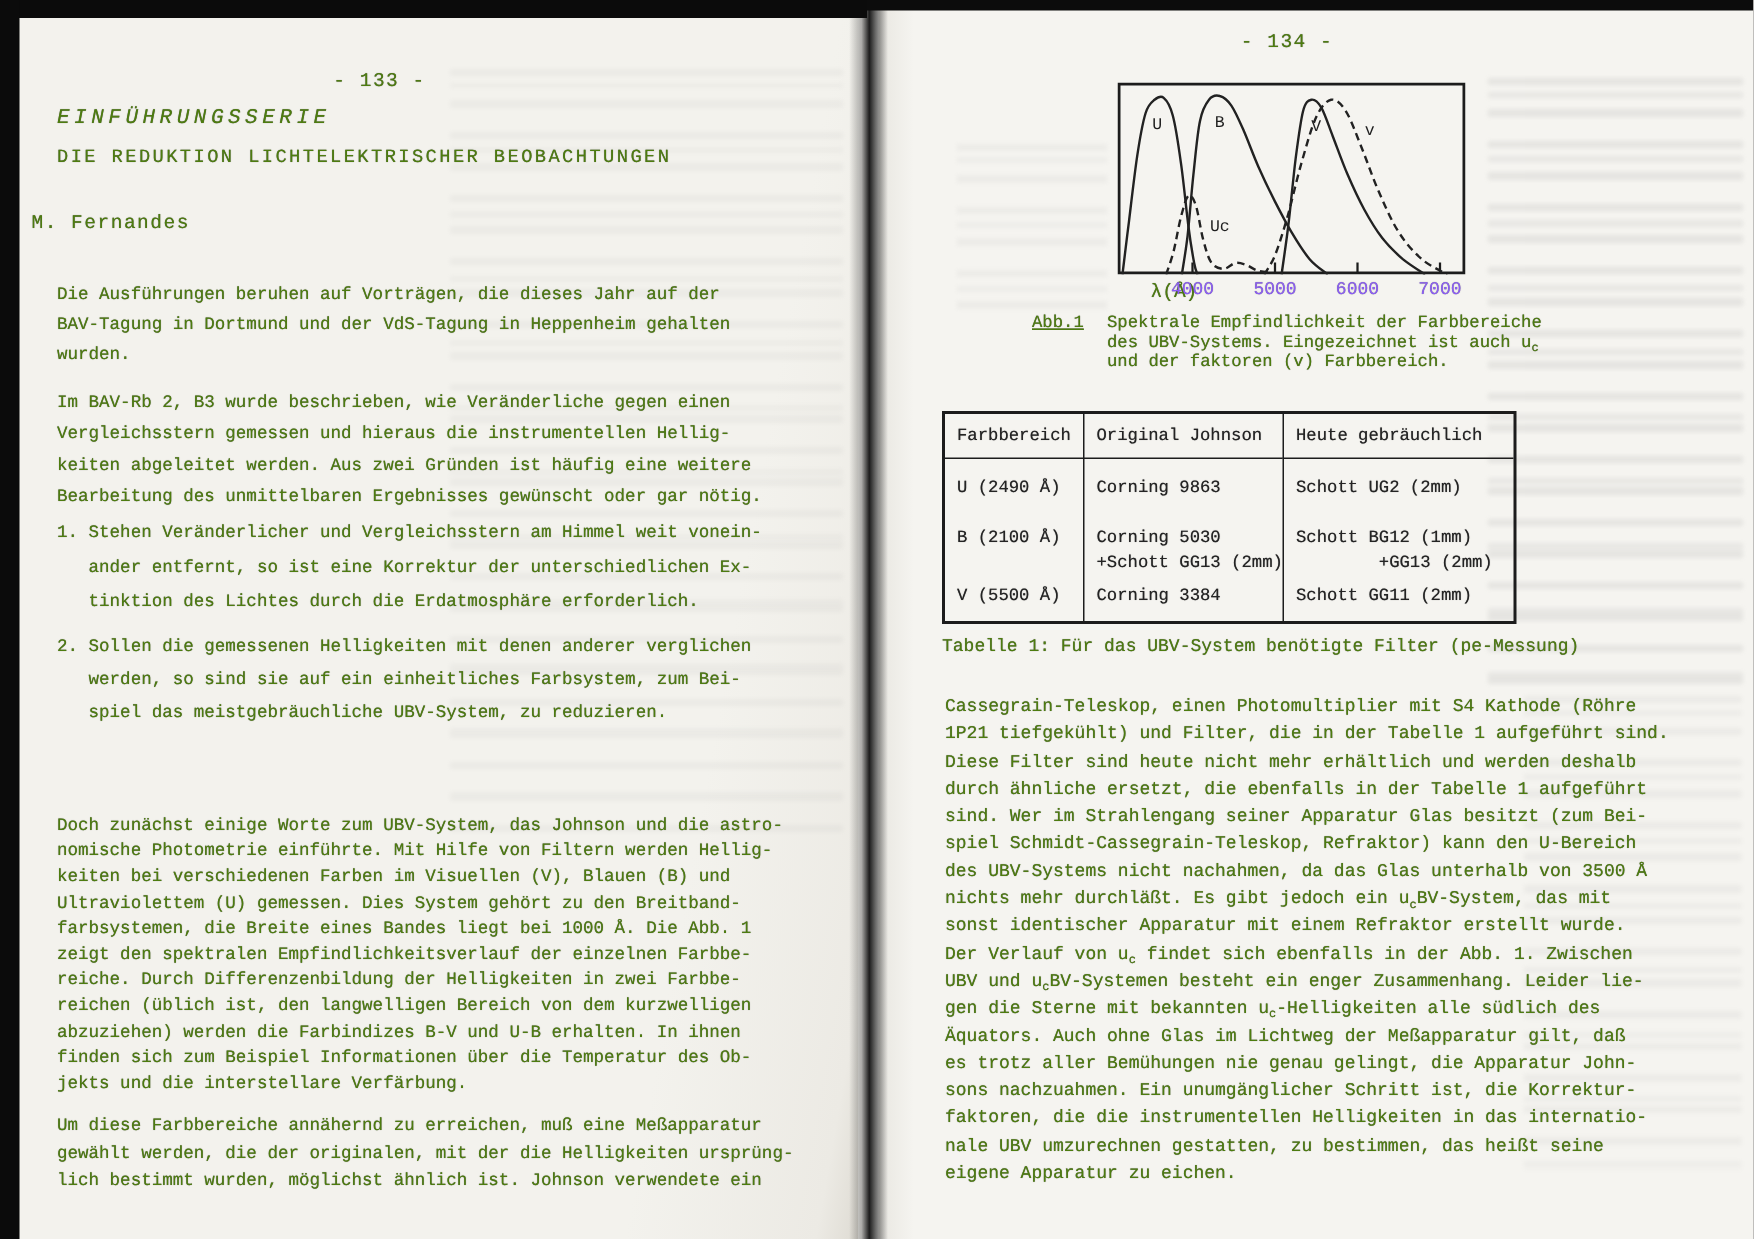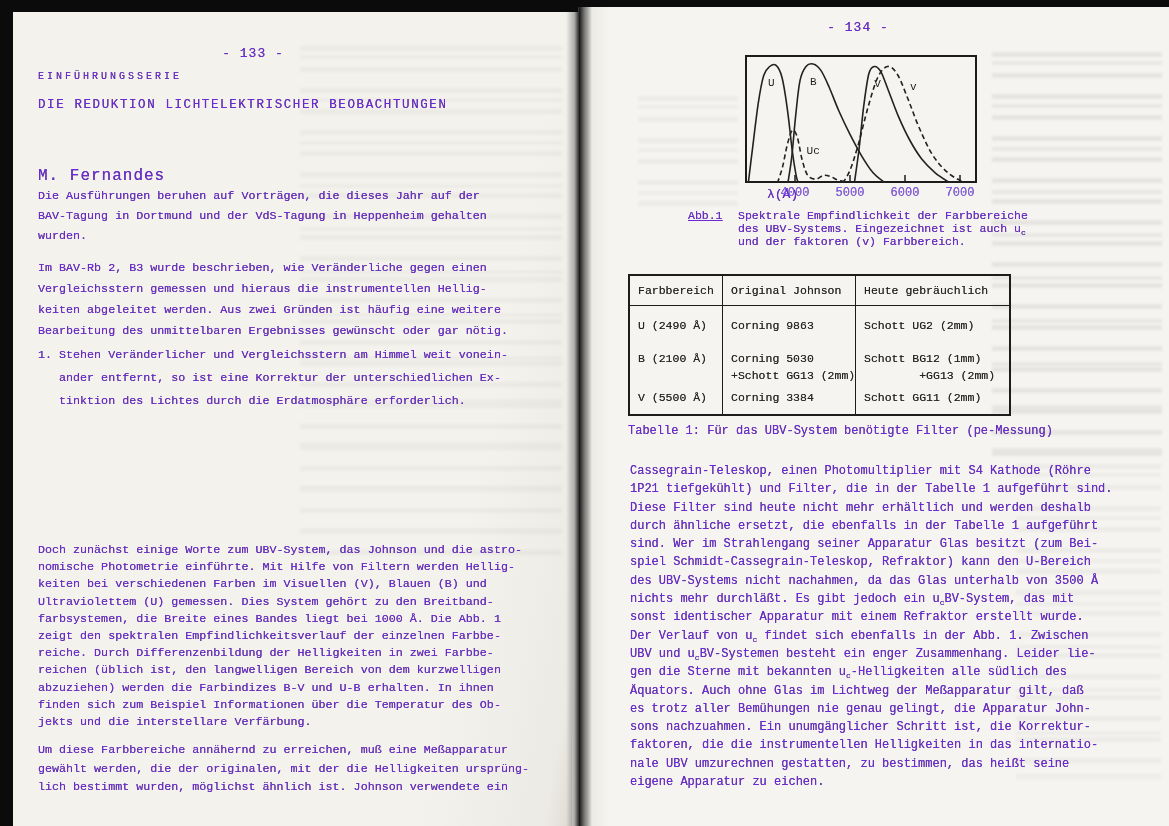--- a/index.html
+++ b/index.html
@@ -6,21 +6,21 @@
   .scan{position:relative;width:1169px;height:826px;overflow:hidden;
         background:#f4f3ef;font-family:"Liberation Mono","DejaVu Sans Mono",monospace;color:#222;}
   .page{position:absolute;top:0;height:826px;}
   .page-left{left:12px;width:560px;background:linear-gradient(100deg,#f3f2ed 78%,#eceae4 96%,#dedbd3 100%);}
   .page-right{left:586px;width:583px;background:linear-gradient(90deg,#e9e7e1 0%,#f5f4f0 4%,#f5f4f0 100%);}
   .bar-left{position:absolute;left:0;top:0;width:13px;height:826px;background:#0b0b0b;}
   .bar-top-l{position:absolute;left:0;top:0;width:578px;height:12px;background:#0b0b0b;}
   .bar-top-r{position:absolute;left:578px;top:0;width:591px;height:7px;background:#0c0c0c;}
   .gutter{position:absolute;left:566px;top:0;width:26px;height:826px;
           background:linear-gradient(90deg,rgba(40,40,40,0) 0%,rgba(40,40,40,.35) 32%,#1c1c1c 52%,rgba(60,60,60,.75) 68%,rgba(90,90,90,0) 100%);}
-  .txt{position:absolute;white-space:pre;color:#6d28d9;text-shadow:0 0 .5px rgba(40,40,40,.75);}
+  .txt{position:absolute;white-space:pre;color:#4d7c0f;text-shadow:0 0 .5px rgba(40,40,40,.75);}
   .tl{white-space:pre;}
   .tl sub{font-size:8px;vertical-align:-3px;line-height:0;}
   .pagenum{text-align:center;letter-spacing:1px;}
   .bleed{position:absolute;filter:blur(1.3px);pointer-events:none;
          background:repeating-linear-gradient(180deg,#8a8a8a 0 5px,transparent 5px 21px),
                     repeating-linear-gradient(180deg,transparent 0 9px,#9a9a9a 9px 13px,transparent 13px 43px);}
   
   #figure-svg{position:absolute;left:745px;top:55px;width:232px;height:128px;}
   #axis-row{position:absolute;left:745px;top:186px;width:232px;height:16px;}
   .tick-label{position:absolute;top:0;width:44px;text-align:center;font-size:12px;color:#8b5cf6;text-shadow:0 0 .5px rgba(40,40,40,.7);}
@@ -38,26 +38,27 @@
 </style>
 </head>
 <body>
 
 <div class="scan">
 
   <div class="page page-left">
     <div class="bleed" style="left:288px;top:46px;width:262px;height:510px;opacity:.07;"></div>
   </div>
   <div class="txt pagenum" style="left:198px;top:46px;width:110px;font-size:13px;">- 133 -</div>
-  <div class="txt" style="left:38px;top:71px;font-size:10px;letter-spacing:3px;">EINFÜHRUNGSSERIE</div>
+  <div class="txt" style="left:38px;top:71px;font-size:14px;letter-spacing:3px;font-style:italic;">EINFÜHRUNGSSERIE</div>
   <div class="txt" style="left:38px;top:98px;font-size:12.5px;letter-spacing:1.6px;">DIE REDUKTION LICHTELEKTRISCHER BEOBACHTUNGEN</div>
-  <div class="txt" style="left:38px;top:141px;font-size:16px;letter-spacing:1px;margin-top:26px;">M. Fernandes</div>
+  <div class="txt" style="left:21px;top:141px;font-size:13px;letter-spacing:1px;">M. Fernandes</div>
   <div class="txt" style="left:38px;top:186px;font-size:11.7px;line-height:20px;"><div class="tl">Die Ausführungen beruhen auf Vorträgen, die dieses Jahr auf der</div><div class="tl">BAV-Tagung in Dortmund und der VdS-Tagung in Heppenheim gehalten</div><div class="tl">wurden.</div></div>
   <div class="txt" style="left:38px;top:258px;font-size:11.7px;line-height:21px;"><div class="tl">Im BAV-Rb 2, B3 wurde beschrieben, wie Veränderliche gegen einen</div><div class="tl">Vergleichsstern gemessen und hieraus die instrumentellen Hellig-</div><div class="tl">keiten abgeleitet werden. Aus zwei Gründen ist häufig eine weitere</div><div class="tl">Bearbeitung des unmittelbaren Ergebnisses gewünscht oder gar nötig.</div></div>
   <div class="txt" style="left:38px;top:344px;font-size:11.7px;line-height:23px;"><div class="tl">1. Stehen Veränderlicher und Vergleichsstern am Himmel weit vonein-</div><div class="tl">   ander entfernt, so ist eine Korrektur der unterschiedlichen Ex-</div><div class="tl">   tinktion des Lichtes durch die Erdatmosphäre erforderlich.</div></div>
+  <div class="txt" style="left:38px;top:420px;font-size:11.7px;line-height:22px;"><div class="tl">2. Sollen die gemessenen Helligkeiten mit denen anderer verglichen</div><div class="tl">   werden, so sind sie auf ein einheitliches Farbsystem, zum Bei-</div><div class="tl">   spiel das meistgebräuchliche UBV-System, zu reduzieren.</div></div>
   <div class="txt" style="left:38px;top:542px;font-size:11.7px;line-height:17.2px;"><div class="tl">Doch zunächst einige Worte zum UBV-System, das Johnson und die astro-</div><div class="tl">nomische Photometrie einführte. Mit Hilfe von Filtern werden Hellig-</div><div class="tl">keiten bei verschiedenen Farben im Visuellen (V), Blauen (B) und</div><div class="tl">Ultraviolettem (U) gemessen. Dies System gehört zu den Breitband-</div><div class="tl">farbsystemen, die Breite eines Bandes liegt bei 1000 Å. Die Abb. 1</div><div class="tl">zeigt den spektralen Empfindlichkeitsverlauf der einzelnen Farbbe-</div><div class="tl">reiche. Durch Differenzenbildung der Helligkeiten in zwei Farbbe-</div><div class="tl">reichen (üblich ist, den langwelligen Bereich von dem kurzwelligen</div><div class="tl">abzuziehen) werden die Farbindizes B-V und U-B erhalten. In ihnen</div><div class="tl">finden sich zum Beispiel Informationen über die Temperatur des Ob-</div><div class="tl">jekts und die interstellare Verfärbung.</div></div>
   <div class="txt" style="left:38px;top:741px;font-size:11.7px;line-height:18.5px;"><div class="tl">Um diese Farbbereiche annähernd zu erreichen, muß eine Meßapparatur</div><div class="tl">gewählt werden, die der originalen, mit der die Helligkeiten ursprüng-</div><div class="tl">lich bestimmt wurden, möglichst ähnlich ist. Johnson verwendete ein</div></div>
 
   <div class="page page-right">
     <div class="bleed" style="left:406px;top:52px;width:170px;height:404px;opacity:.14;"></div>
     <div class="bleed" style="left:430px;top:464px;width:145px;height:316px;opacity:.08;"></div>
     <div class="bleed" style="left:52px;top:96px;width:100px;height:112px;opacity:.08;"></div>
   </div>
   <div class="txt pagenum" style="left:803px;top:20px;width:110px;font-size:13px;">- 134 -</div>
 

